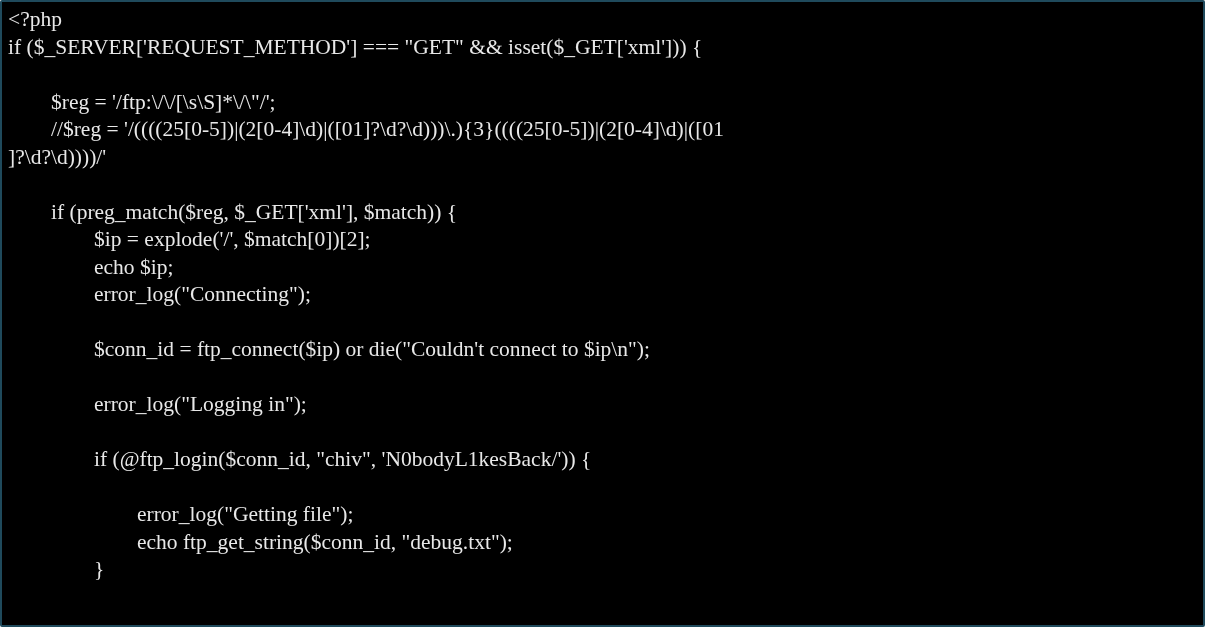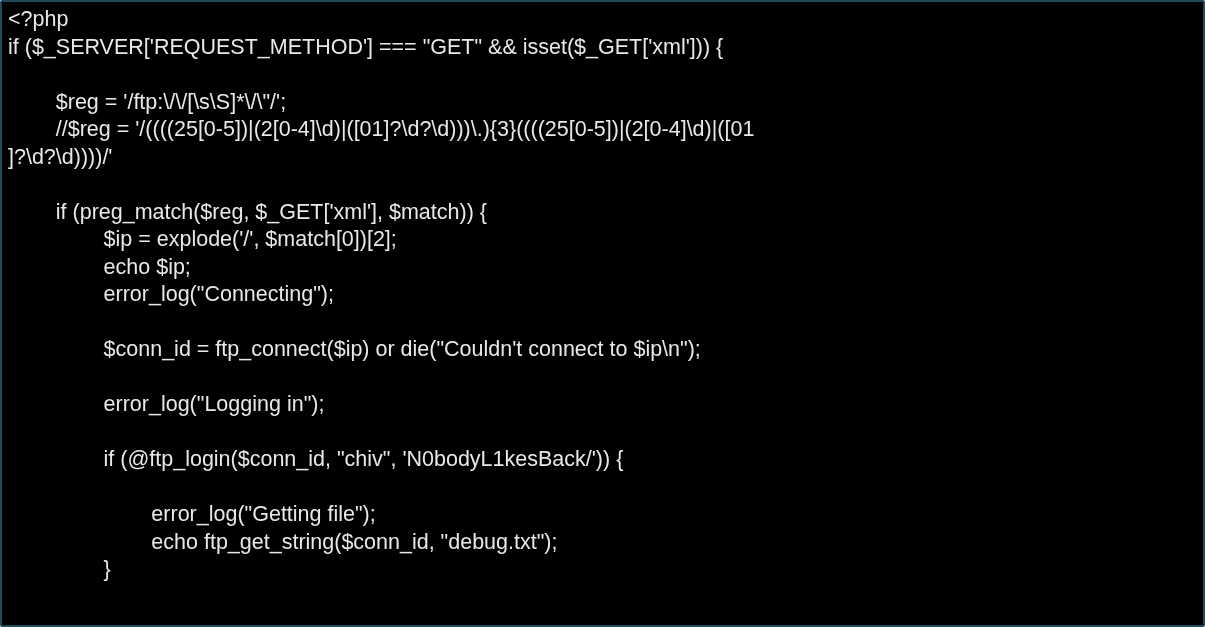--- a/index.html
+++ b/index.html
@@ -14,21 +14,21 @@
   }
   .terminal {
     box-sizing: border-box;
     width: 1205px;
     height: 627px;
     background: #000000;
     border: 2px solid #1f4a5c;
     border-radius: 2px;
     padding: 4px 6px 6px 6px;
     color: #e8e8e8;
-    font-family: Liberation Sans, sans-serif;
+    font-family: Liberation Serif, serif;
     font-size: 21.5px;
     line-height: 27.5px;
     white-space: pre;
     letter-spacing: 0px;
     overflow: hidden;
   }
 </style>
 </head>
 <body>
 

